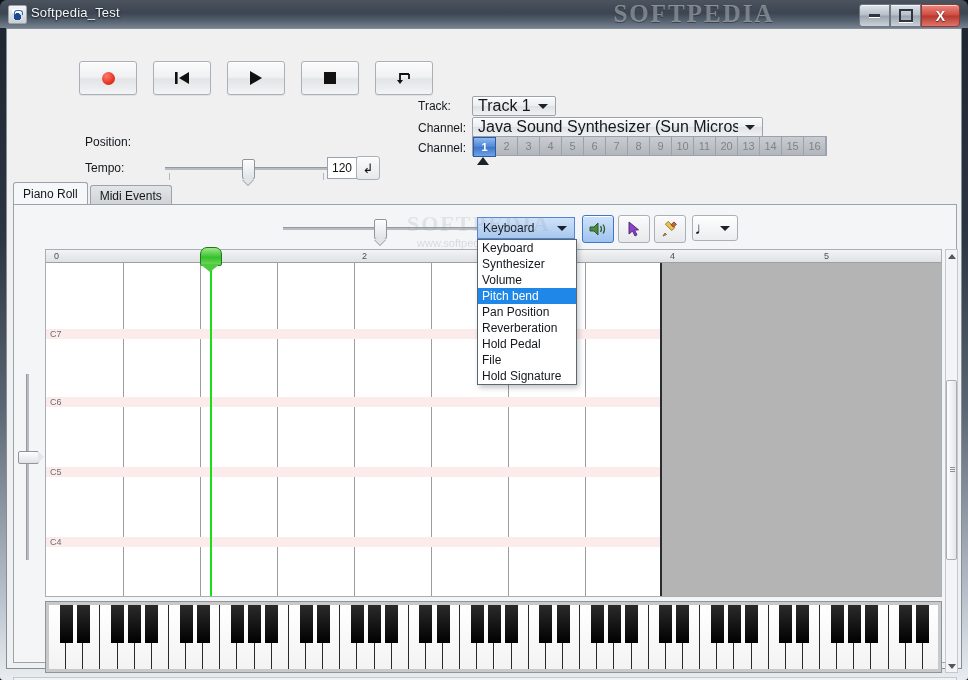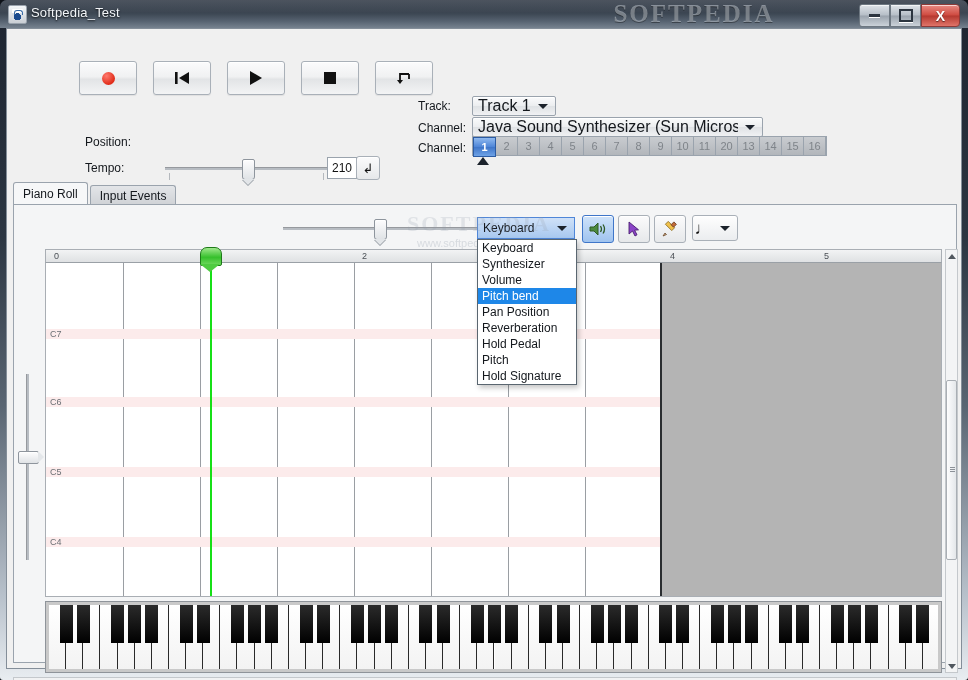--- a/index.html
+++ b/index.html
@@ -388,21 +388,21 @@
     <div class="lblrow" style="left:78px;top:106px;">Position:</div>
 
     <div class="lblrow" style="left:78px;top:132px;">Tempo:</div>
     <div class="temposlider">
       <div class="track"></div>
       <div class="tick" style="left:4px;"></div>
       <div class="tick" style="left:81px;"></div>
       <div class="tick" style="left:158px;"></div>
       <div class="thumb" id="tempoThumb" style="left: 77px;"></div>
     </div>
-    <div class="tempobox">210</div>
+    <div class="tempobox">120</div>
     <div class="tempobtn">↲</div>
 
     <div class="lblrow" style="left:411px;top:70px;">Track:</div>
     <div class="combo" style="position:absolute;left:465px;top:67px;width:84px;height:20px;">
       <span class="ctext">Track 1</span>
       <span class="caret"></span>
     </div>
 
     <div class="lblrow" style="left:411px;top:92px;">Channel:</div>
     <div class="combo" style="position:absolute;left:465px;top:88px;width:291px;height:20px;">
@@ -426,21 +426,21 @@
         <div class="chan">20</div>
         <div class="chan">13</div>
         <div class="chan">14</div>
         <div class="chan">15</div>
         <div class="chan">16</div>
       </div>
     <div class="chanmark"></div>
 
     <div class="tabs">
       <div class="tab active">Piano Roll</div>
-      <div class="tab">Input Events</div>
+      <div class="tab">Midi Events</div>
     </div>
     <div class="tabpanel"></div>
 
     <div class="wm-body">SOFTPEDIA</div>
     <div class="wm-body2">www.softpedia.com</div>
 
     <div class="zoomslider">
       <div class="track"></div>
       <div class="thumb" id="hzThumb" style="left: 91px;"></div>
     </div>
@@ -450,21 +450,21 @@
       <span class="caret"></span>
     </div>
     <div class="dropmenu" id="dropmenu">
         <div class="dropitem">Keyboard</div>
         <div class="dropitem">Synthesizer</div>
         <div class="dropitem">Volume</div>
         <div class="dropitem sel">Pitch bend</div>
         <div class="dropitem">Pan Position</div>
         <div class="dropitem">Reverberation</div>
         <div class="dropitem">Hold Pedal</div>
-        <div class="dropitem">Pitch</div>
+        <div class="dropitem">File</div>
         <div class="dropitem">Hold Signature</div>
       </div>
 
     <div class="tool on" style="left:575px;">
       <svg width="18" height="16" viewBox="0 0 18 16">
         <polygon points="1,6 5,6 9,2 9,14 5,10 1,10" fill="#4c8a3f" stroke="#2e5a26" stroke-width="1"></polygon>
         <path d="M11.5 5 q2 3 0 6" stroke="#2e5a26" stroke-width="1.3" fill="none"></path>
         <path d="M14 3.5 q3 4.5 0 9" stroke="#2e5a26" stroke-width="1.3" fill="none"></path>
       </svg>
     </div>

